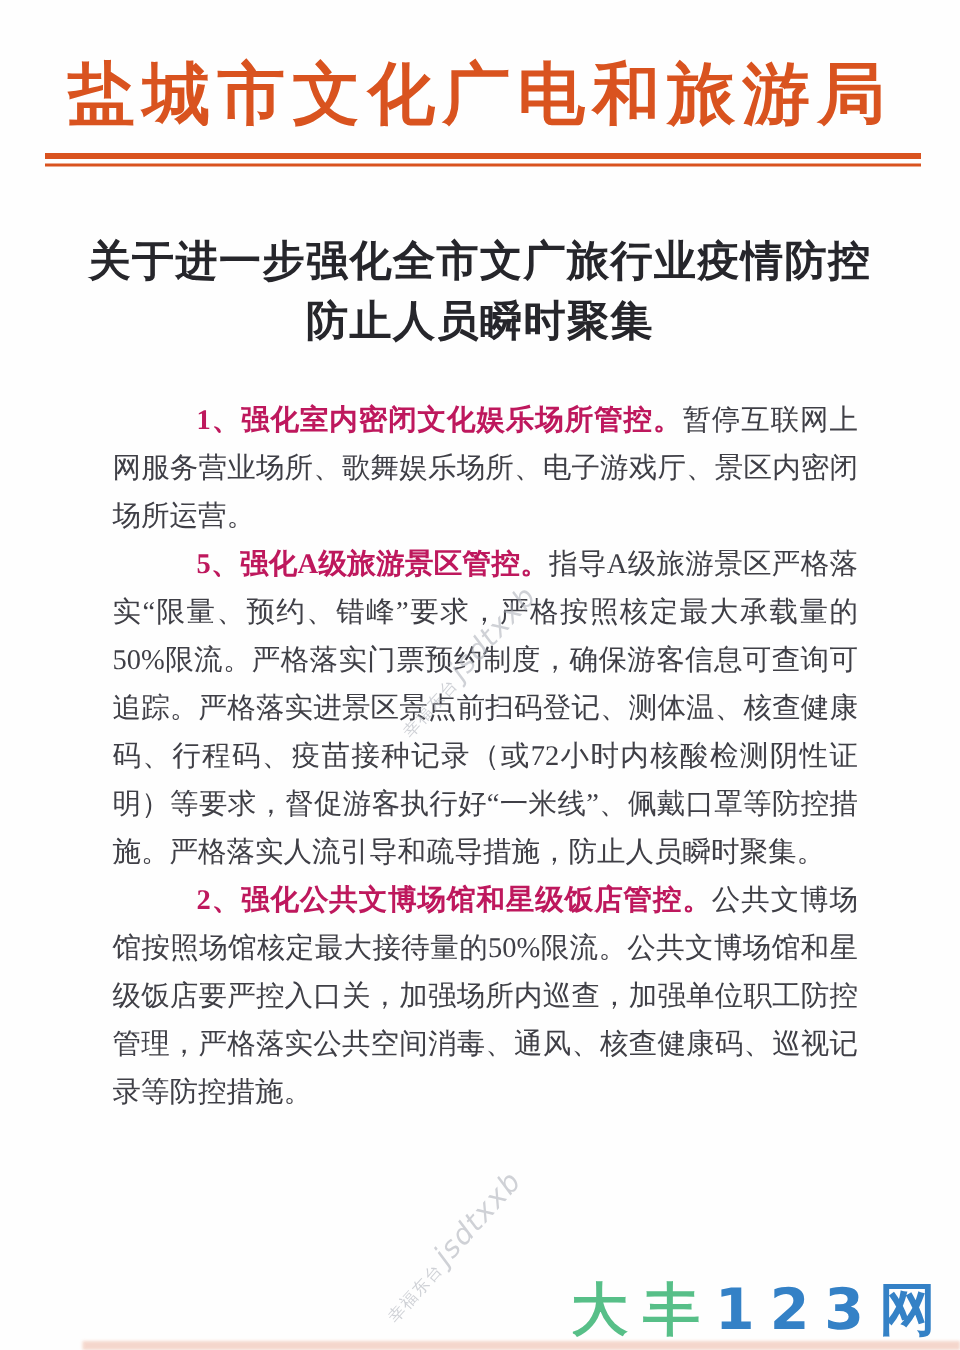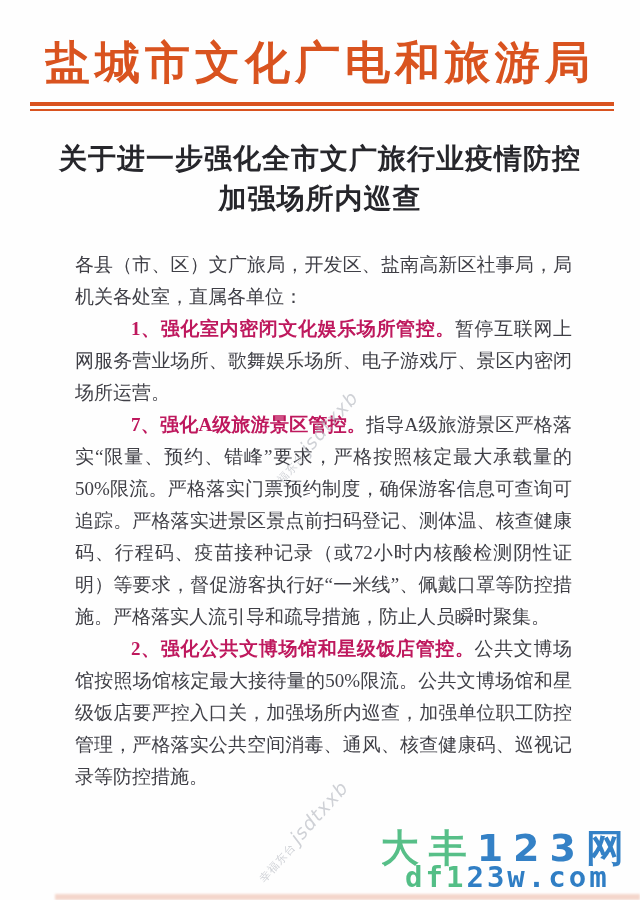--- a/index.html
+++ b/index.html
@@ -11,21 +11,21 @@
   .agency {
     margin-top:34px; text-align:center;
     color:#d9531f; font-size:45px; font-weight:bold;
     letter-spacing:5px; line-height:58px; white-space:nowrap;
   }
   .rule {
     margin:10px 26px 0 30px; height:3px;
     border-top:4px solid #d9531f; border-bottom:2px solid #d9531f;
   }
   .title {
-    margin-top:28px; text-align:center;
+    margin-top:44px; text-align:center;
     font-size:28px; font-weight:bold; color:#26262b;
     line-height:40px; letter-spacing:1px;
   }
   .content {
     margin:30px 68px 0 75px;
     font-size:19px; line-height:32px; color:#3f3f46;
     text-align:justify;
   }
   .content p { margin:0; }
   .indent { text-indent:2em; }
@@ -63,38 +63,36 @@
 <body>
 
 <div class="page">
 
   <div class="agency">盐城市文化广电和旅游局</div>
 
   <div class="rule"></div>
 
   <div class="title">
     <div>关于进一步强化全市文广旅行业疫情防控</div>
-    <div>加强场所内巡查</div>
+    <div>防止人员瞬时聚集</div>
   </div>
 
   <div class="content">
-    <p>各县（市、区）文广旅局，开发区、盐南高新区社事局，局机关各处室，直属各单位：</p>
     <p class="indent"><span class="item-heading">1、强化室内密闭文化娱乐场所管控。</span><span>暂停互联网上网服务营业场所、歌舞娱乐场所、电子游戏厅、景区内密闭场所运营。</span></p>
-    <p class="indent"><span class="item-heading">7、强化A级旅游景区管控。</span><span>指导A级旅游景区严格落实“限量、预约、错峰”要求，严格按照核定最大承载量的50%限流。严格落实门票预约制度，确保游客信息可查询可追踪。严格落实进景区景点前扫码登记、测体温、核查健康码、行程码、疫苗接种记录（或72小时内核酸检测阴性证明）等要求，督促游客执行好“一米线”、佩戴口罩等防控措施。严格落实人流引导和疏导措施，防止人员瞬时聚集。</span></p>
+    <p class="indent"><span class="item-heading">5、强化A级旅游景区管控。</span><span>指导A级旅游景区严格落实“限量、预约、错峰”要求，严格按照核定最大承载量的50%限流。严格落实门票预约制度，确保游客信息可查询可追踪。严格落实进景区景点前扫码登记、测体温、核查健康码、行程码、疫苗接种记录（或72小时内核酸检测阴性证明）等要求，督促游客执行好“一米线”、佩戴口罩等防控措施。严格落实人流引导和疏导措施，防止人员瞬时聚集。</span></p>
     <p class="indent"><span class="item-heading">2、强化公共文博场馆和星级饭店管控。</span><span>公共文博场馆按照场馆核定最大接待量的50%限流。公共文博场馆和星级饭店要严控入口关，加强场所内巡查，加强单位职工防控管理，严格落实公共空间消毒、通风、核查健康码、巡视记录等防控措施。</span></p>
   </div>
 
   <div class="wm-diag wm-one">
     <span class="wm-cn">幸福东台</span><span class="wm-en">jsdtxxb</span>
   </div>
 
   <div class="wm-diag wm-two">
     <span class="wm-cn">幸福东台</span><span class="wm-en">jsdtxxb</span>
   </div>
 
   <div class="wm-site">
     <div class="wm-site-name"><span class="wm-green">大丰</span><span class="wm-blue">123网</span></div>
-    <div class="wm-site-url"><span class="wm-green">df1</span><span class="wm-blue">23w.com</span></div>
   </div>
 
   <div class="scan-strip"></div>
 
 </div>
 
 </body></html>

